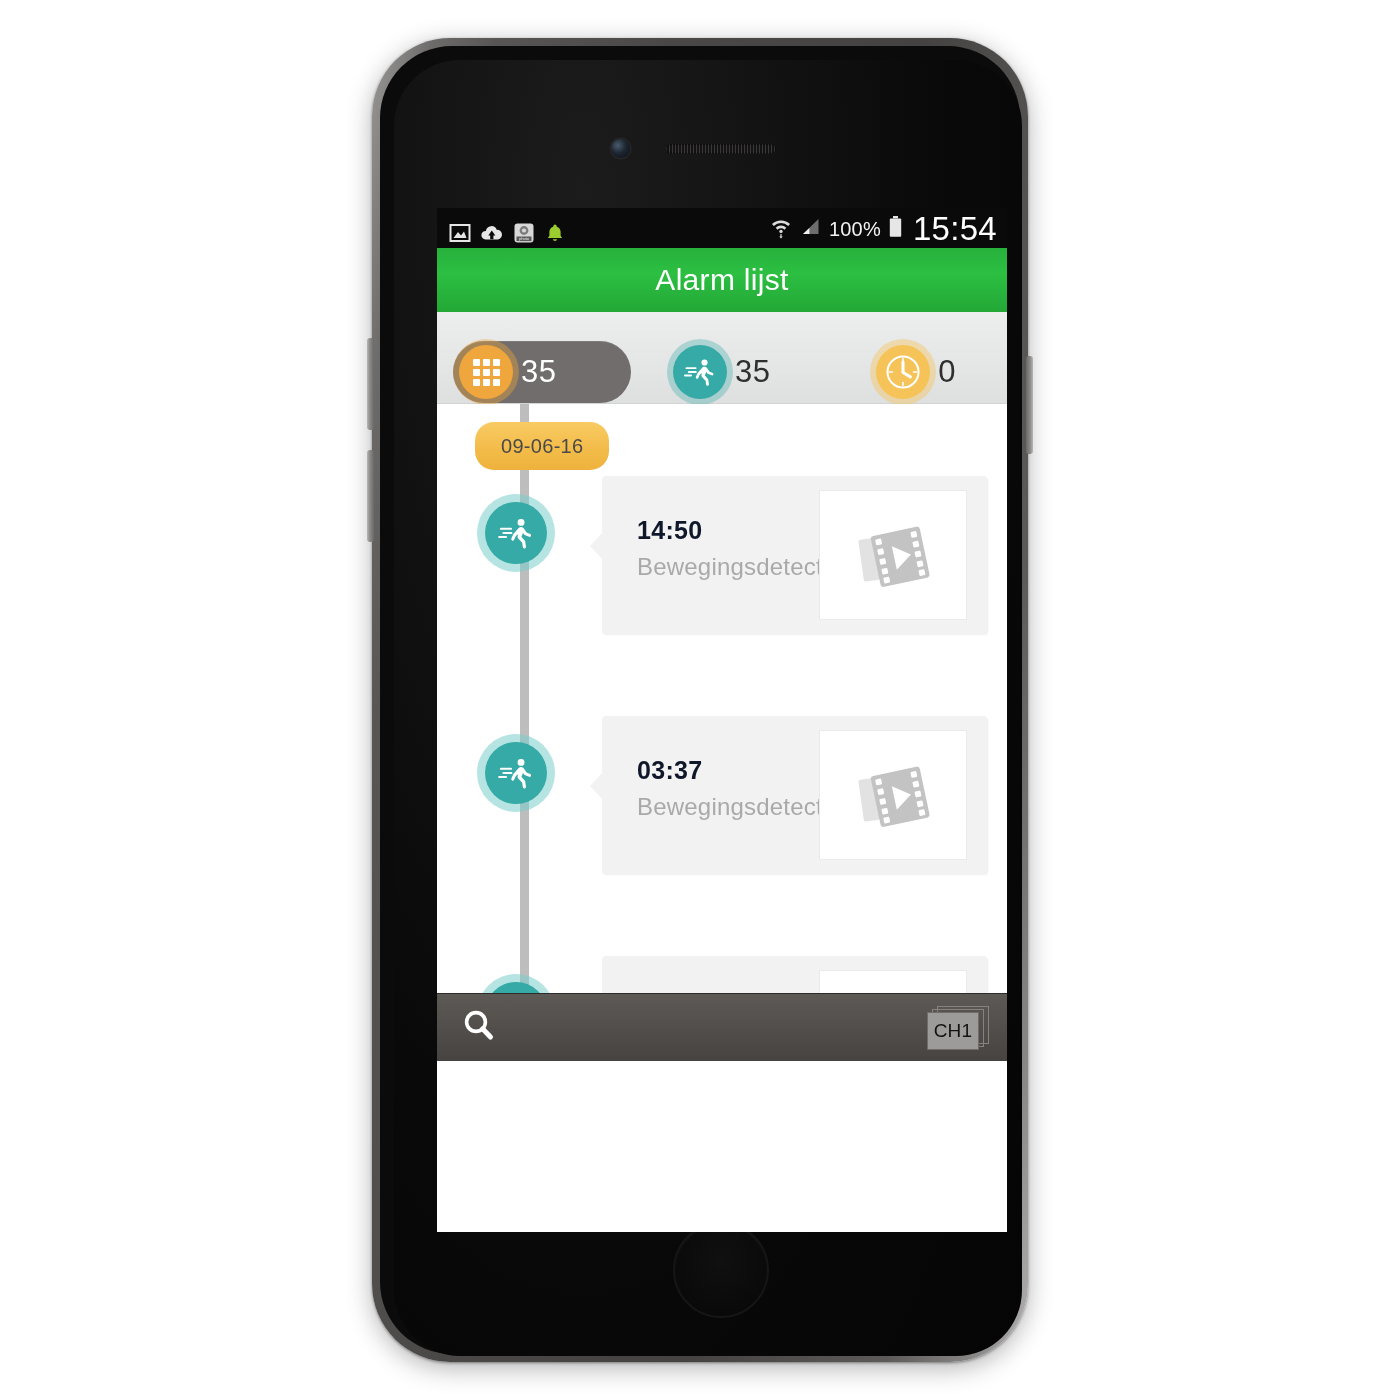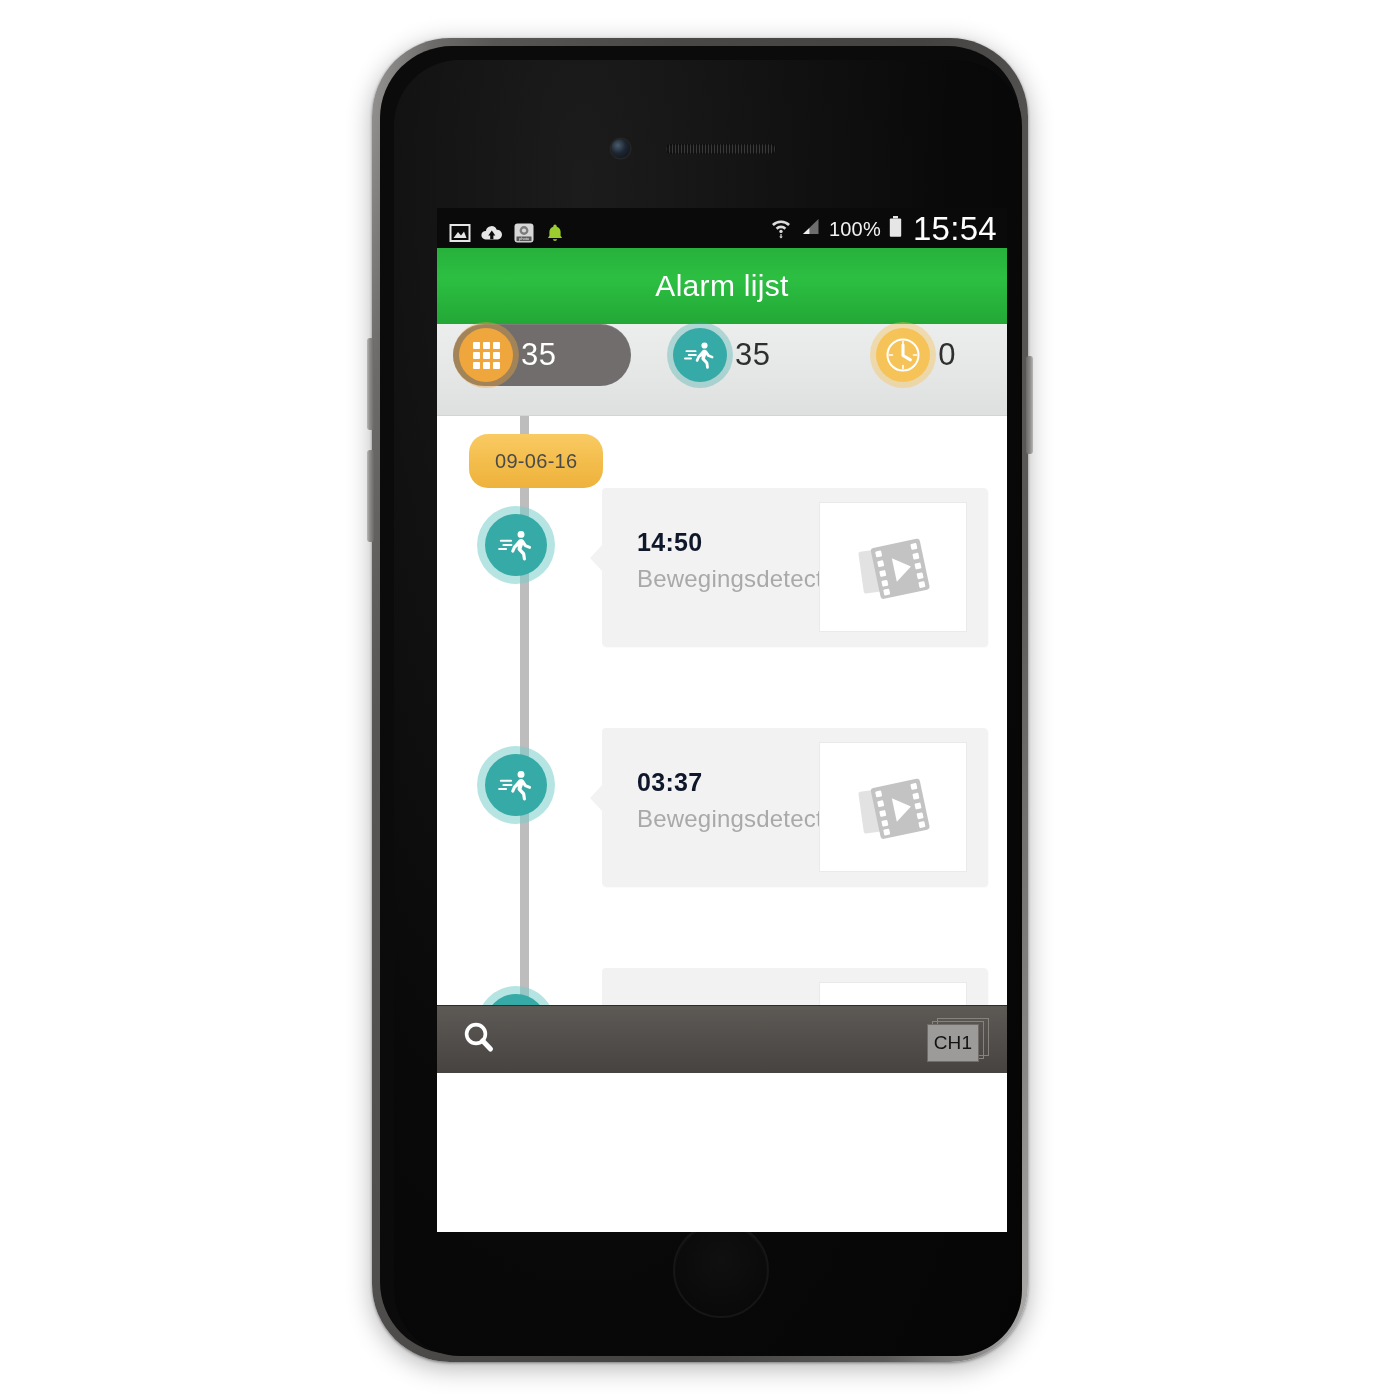--- a/index.html
+++ b/index.html
@@ -113,39 +113,39 @@
   }
   .sb-clock {
     color: #ffffff;
     font-size: 33px;
     letter-spacing: 0.3px;
     margin-left: 3px;
   }
 
   
   .appbar {
-    height: 76px;
+    height: 64px;
     background: linear-gradient(180deg, #27b13c 0%, #2cbf42 40%, #23a836 100%);
     display: flex;
     align-items: center;
     justify-content: center;
   }
   .appbar-title {
     color: #ffffff;
     font-size: 30px;
     letter-spacing: 0.3px;
   }
 
   
   .filterbar {
     position: relative;
     height: 92px;
     background: linear-gradient(180deg, #eceded 0%, #e5e6e6 55%, #dedfdf 100%);
     display: flex;
-    align-items: flex-start;
+    align-items: flex-end;
     padding-left: 16px;
     border-bottom: 1px solid #d3d4d4;
   }
   .filter {
     display: flex;
     align-items: center;
     height: 62px;
     padding: 0 22px 0 6px;
     border-radius: 31px;
     gap: 8px;
@@ -188,22 +188,22 @@
     overflow: hidden;
   }
   .tl-line {
     position: absolute;
     left: 83px; top: 0; bottom: 0;
     width: 9px;
     background: #bdbdbd;
   }
   .date-pill {
     position: absolute;
-    left: 32px; top: 18px;
-    height: 54px;
+    left: 38px; top: 18px;
+    height: 48px;
     padding: 16px 26px;
     border-radius: 19px;
     background: linear-gradient(180deg, #f9cb63 0%, #f3bc4a 55%, #eeb23c 100%);
     display: flex; align-items: center; justify-content: center;
     color: #4a4a4a;
     font-size: 20px;
     letter-spacing: 0.3px;
   }
 
   .event {

